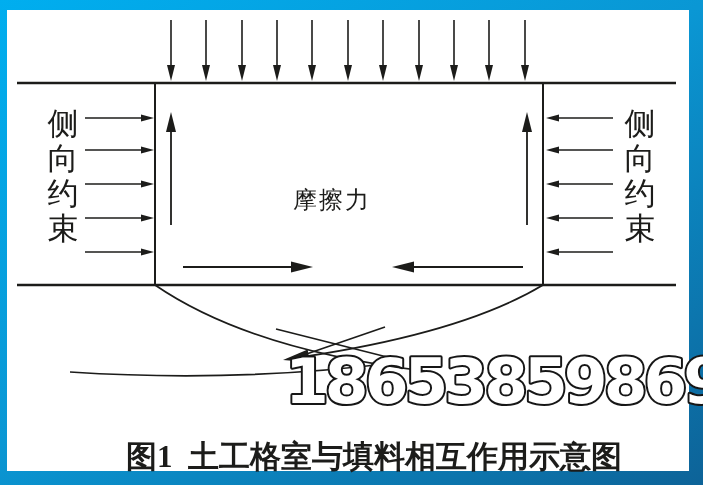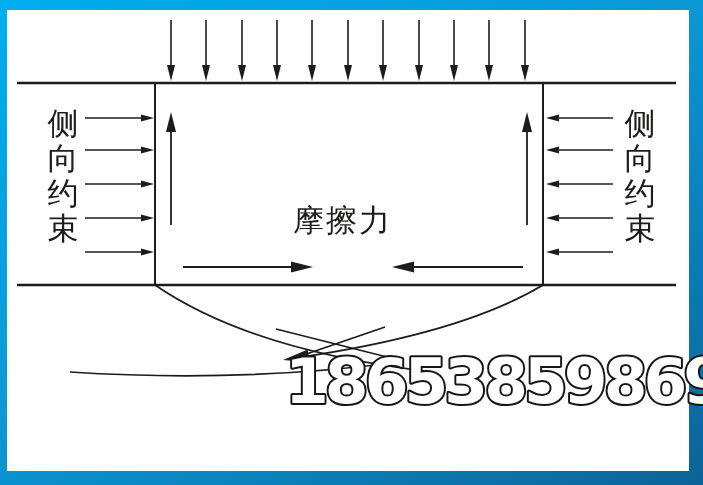--- a/index.html
+++ b/index.html
@@ -24,21 +24,21 @@
     font-family:"DejaVu Sans","Liberation Sans",sans-serif;
     font-weight:700; font-size:63px; letter-spacing:-4px;
     fill:#ffffff; stroke:#161616; stroke-width:4px;
     paint-order:stroke; stroke-linejoin:round;
   }
   .lbl{position:absolute; color:var(--ink);}
   .v-label{width:40px; text-align:center; font-size:31px; line-height:35px;}
   .v-label span{display:block;}
   #left-restraint{left:43px; top:106px;}
   #right-restraint{left:620px; top:106px;}
-  #friction{left:293px; top:200px; font-size:31px; letter-spacing:2px;}
+  #friction{left:293px; top:184px; font-size:24px; letter-spacing:2px;}
   #foundation{left:301px; top:293px; font-size:31px; letter-spacing:8px;}
   #caption{
     left:374px; top:436px; transform:translateX(-50%);
     font-size:31px; font-weight:700; white-space:pre;
   }
 </style>
 </head>
 <body>
 
 <div class="stage">
@@ -173,13 +173,14 @@
   <div class="lbl v-label" id="right-restraint">
     <span>侧</span>
     <span>向</span>
     <span>约</span>
     <span>束</span>
   </div>
 
   <div class="lbl" id="friction">摩擦力</div>
 
 
+  <div class="lbl" id="caption">图1  土工格室与填料相互作用示意图</div>
 </div>
 
 </body></html>

